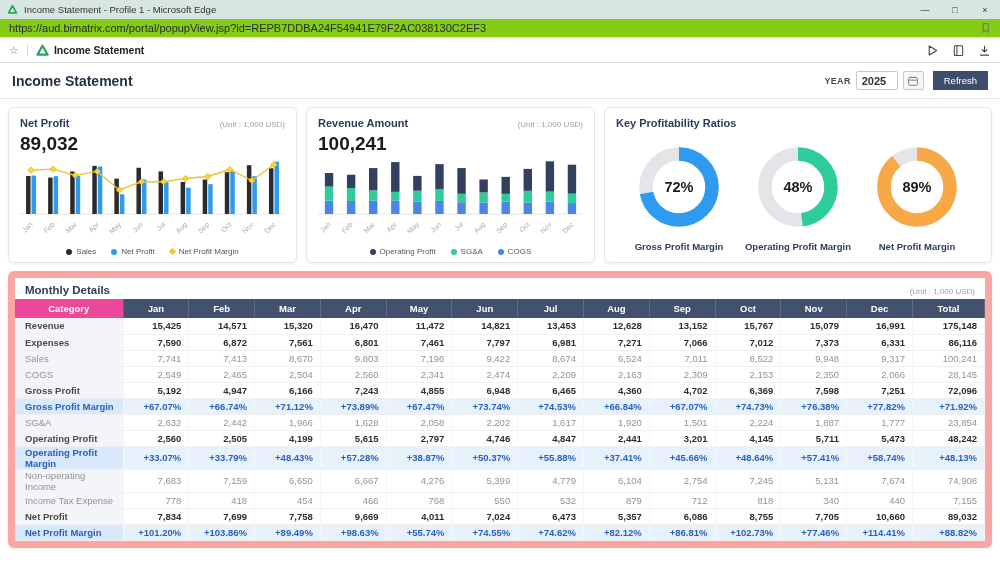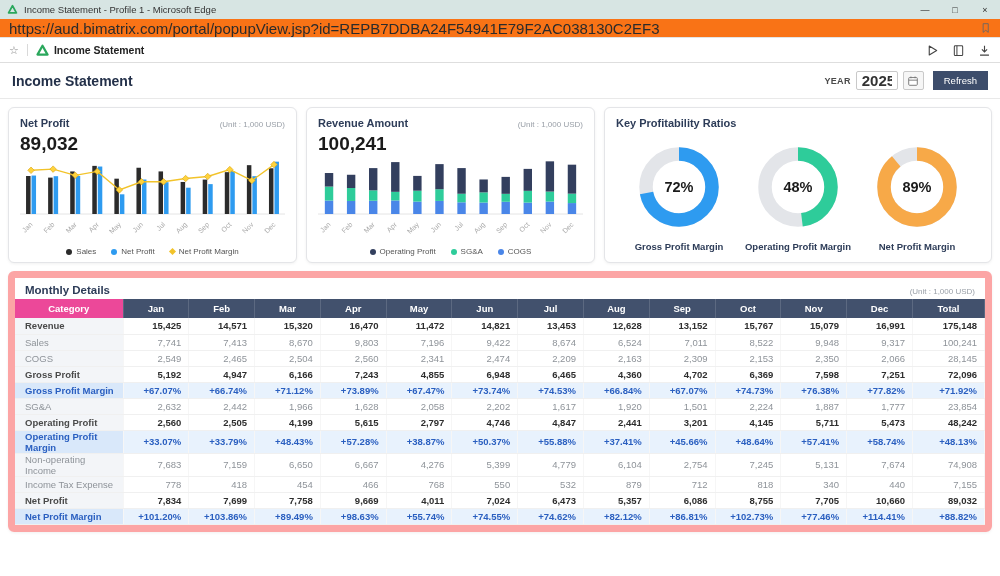--- a/index.html
+++ b/index.html
@@ -6,40 +6,40 @@
   html,body { width:1000px; height:576px; overflow:hidden; background:#fff;
     font-family:"Liberation Sans", sans-serif; }
 
   
   .titlebar { height:19px; background:#d7e5e3; display:flex; align-items:center;
     padding-left:7px; font-size:9.5px; color:#333; }
   .favicon { width:12px; height:12px; margin-right:5px; display:flex; align-items:center; }
   .win-controls { margin-left:auto; display:flex; height:100%; }
   .win-controls .wbtn { width:30px; display:flex; align-items:center; justify-content:center;
     font-size:9px; color:#333; cursor:default; }
-  .urlbar { height:19px; background:#f97316; border-bottom:1px solid #e3e3e3; display:flex;
-    align-items:center; padding:0 9px; font-size:15px; color:#2b2b2b; }
+  .urlbar { height:19px; background:#84cc16; border-bottom:1px solid #e3e3e3; display:flex;
+    align-items:center; padding:0 9px; font-size:11px; color:#2b2b2b; }
   .urlbar .url-text { white-space:nowrap; overflow:hidden; }
   .urlbar .grow { flex:1; }
   .appbar { height:25px; background:#fff; border-bottom:1px solid #dedede; display:flex;
     align-items:center; padding:0 9px; }
   .appbar .star { color:#8b8b8b; font-size:11px; }
   .vsep { width:1px; height:12px; background:#d9d9d9; margin:0 8px; }
   .applogo { margin-right:5px; display:flex; align-items:center; }
   .tab-label { font-size:10.5px; font-weight:bold; color:#222; }
   .appbar-right { margin-left:auto; display:flex; align-items:center; gap:13px; }
   .ico { display:flex; align-items:center; }
 
   
   .page-header { display:flex; align-items:center; padding:8px 12px; border-bottom:1px solid #e9e9e9; }
   .page-title { font-size:14px; font-weight:bold; color:#233049; }
   .year-group { margin-left:auto; display:flex; align-items:center; gap:5px; }
   .year-label { font-size:9px; font-weight:bold; color:#4a4a4a; letter-spacing:.3px; }
   .year-input { width:42px; height:19px; border:1px solid #c9c9c9; border-radius:2px;
-    font-size:15px; font-weight:bold; color:#333; padding:0 5px;
+    font-size:11px; font-weight:bold; color:#333; padding:0 5px;
     font-family:"Liberation Sans",sans-serif; }
   .cal-btn { width:21px; height:19px; border:1px solid #c9c9c9; background:#f6f6f6;
     border-radius:2px; display:flex; align-items:center; justify-content:center; }
   .refresh-btn { height:19px; background:#3d4d6b; color:#fff; border:none; border-radius:0;
     font-size:9.5px; padding:0 11px; margin-left:4px; font-family:"Liberation Sans",sans-serif; }
 
   
   .cards { display:flex; gap:9px; padding:8px 8px 4px; }
   .card { border:1px solid #e4e5e8; border-radius:6px; background:#fff; padding:9px 11px 3px;
     box-shadow:0 1px 3px rgba(0,0,0,.06); }
@@ -362,20 +362,36 @@
           <td>11,472</td>
           <td>14,821</td>
           <td>13,453</td>
           <td>12,628</td>
           <td>13,152</td>
           <td>15,767</td>
           <td>15,079</td>
           <td>16,991</td>
           <td>175,148</td>
         </tr>
+        <tr class="main">
+          <td class="cat">Expenses</td>
+          <td>7,590</td>
+          <td>6,872</td>
+          <td>7,561</td>
+          <td>6,801</td>
+          <td>7,461</td>
+          <td>7,797</td>
+          <td>6,981</td>
+          <td>7,271</td>
+          <td>7,066</td>
+          <td>7,012</td>
+          <td>7,373</td>
+          <td>6,331</td>
+          <td>86,116</td>
+        </tr>
         <tr class="sub">
           <td class="cat">Sales</td>
           <td>7,741</td>
           <td>7,413</td>
           <td>8,670</td>
           <td>9,803</td>
           <td>7,196</td>
           <td>9,422</td>
           <td>8,674</td>
           <td>6,524</td>

